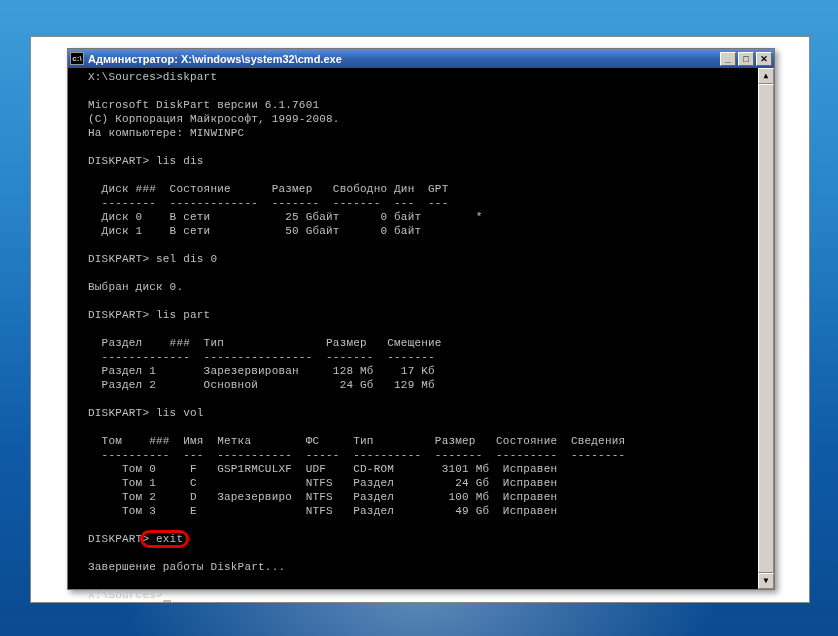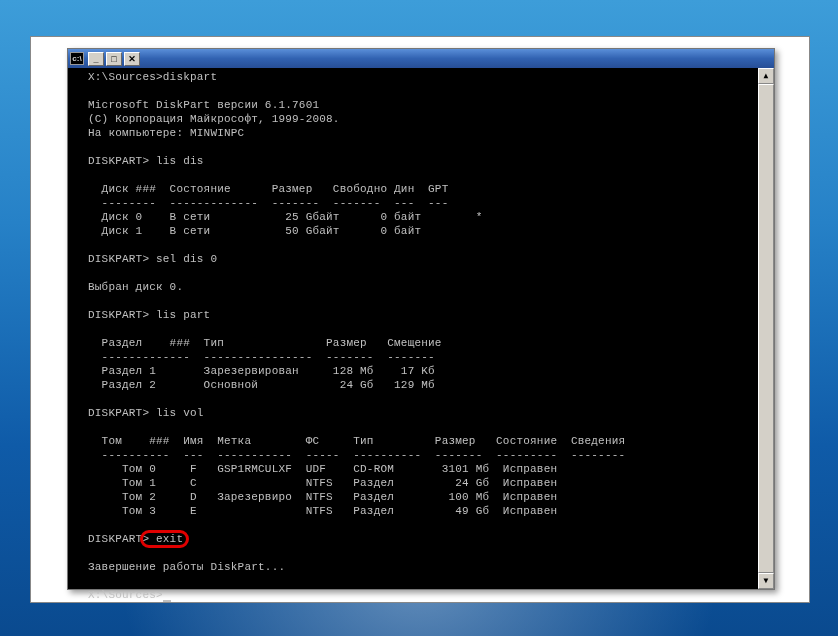--- a/index.html
+++ b/index.html
@@ -138,20 +138,21 @@
 </head>
 <body>
 
 <div class="desktop-glow"></div>
 
 <div class="outer-frame"></div>
 
 <div class="window">
   <div class="titlebar">
     <div class="titlebar-icon">c:\</div>
+    <div class="titlebar-text">Администратор: X:\windows\system32\cmd.exe</div>
     <div class="titlebar-buttons">
       <div class="titlebar-btn">_</div>
       <div class="titlebar-btn">□</div>
       <div class="titlebar-btn">✕</div>
     </div>
   </div>
 
   <div class="console"><span>X:\Sources&gt;diskpart</span>
 <span></span>
 <span>Microsoft DiskPart версии 6.1.7601</span>

